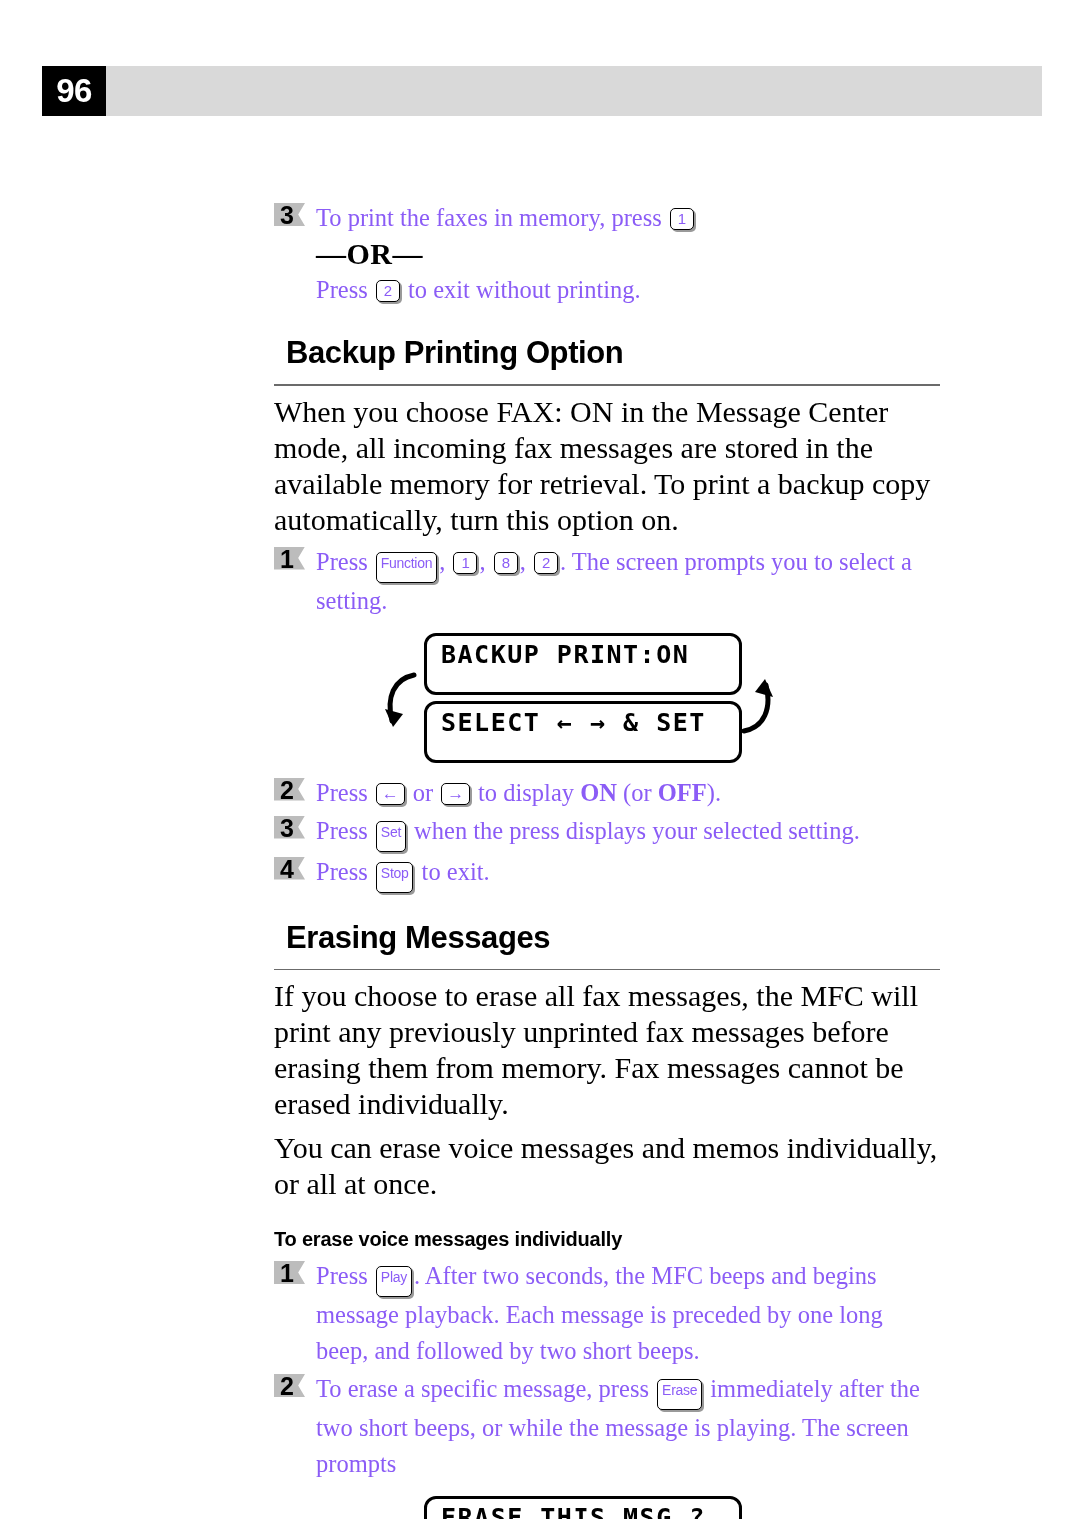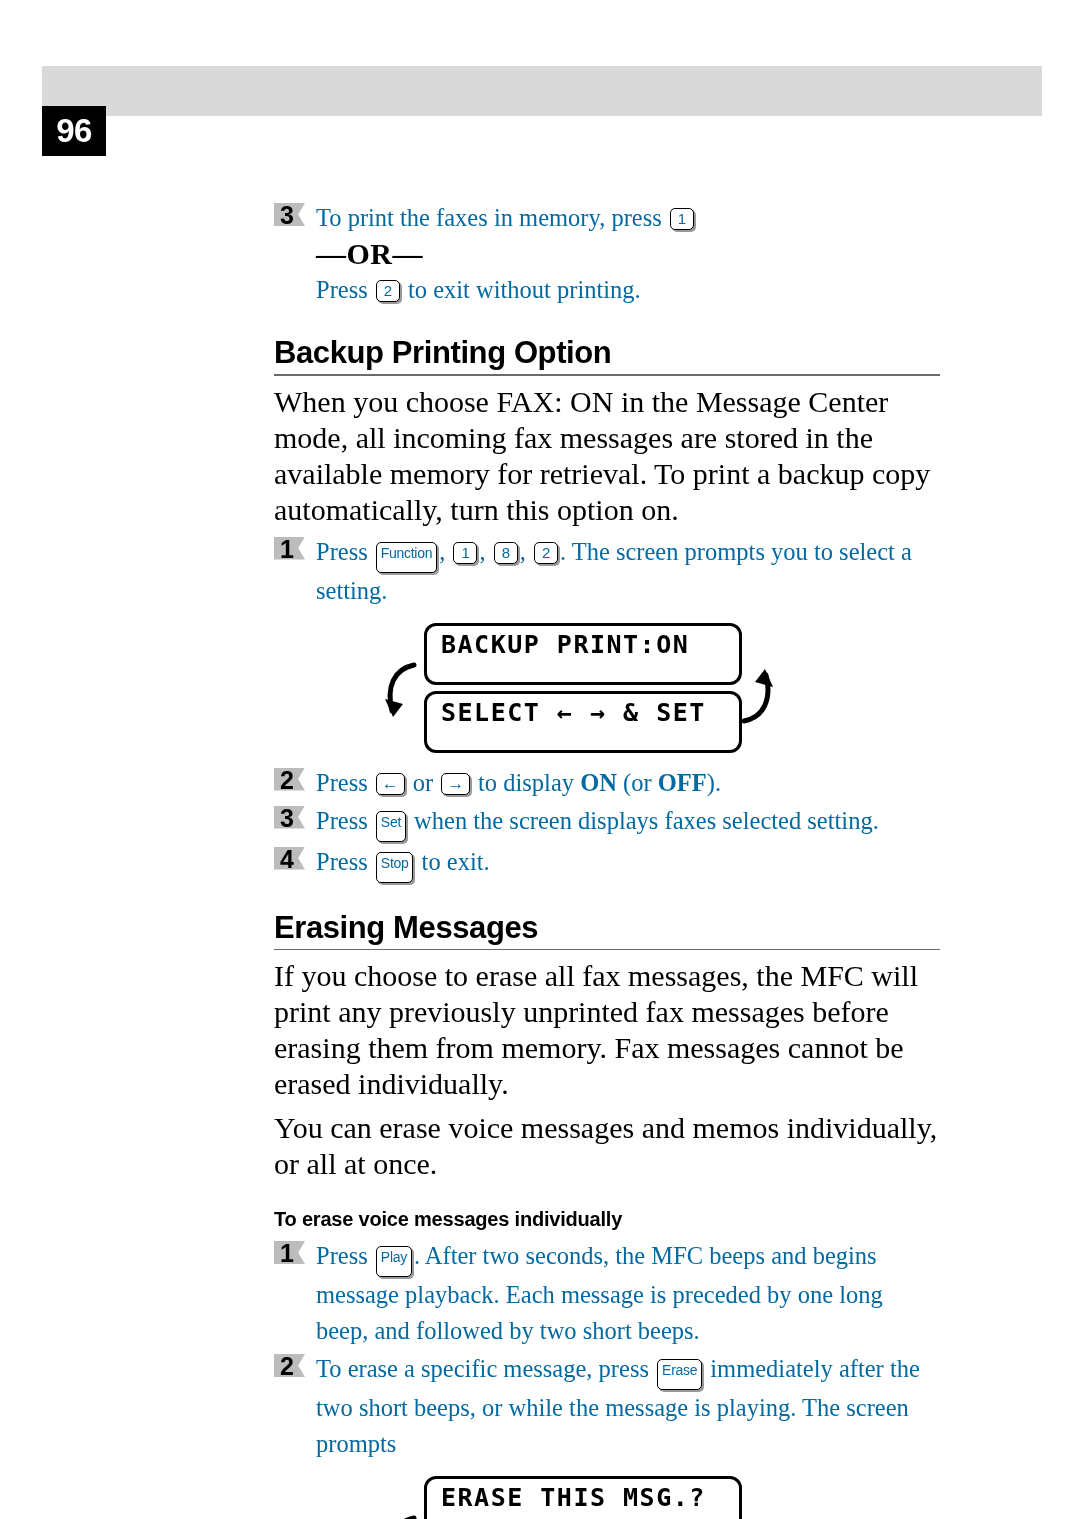--- a/index.html
+++ b/index.html
@@ -39,21 +39,20 @@
     width: 64px;
     height: 50px;
     background: #000000;
     color: #ffffff;
     font-family: "Liberation Sans", sans-serif;
     font-weight: bold;
     font-size: 33px;
     line-height: 50px;
     text-align: center;
     letter-spacing: -0.5px;
-    margin-top: 40px;
   }
   .chapter-title {
     position: absolute;
     left: 98px;
     top: 0;
     height: 50px;
     line-height: 51px;
     font-family: "Liberation Serif", serif;
     font-size: 21px;
     letter-spacing: 6.0px;
@@ -99,21 +98,21 @@
     font-family: "Liberation Sans", sans-serif;
     font-weight: bold;
     font-size: 25px;
     line-height: 30px;
     color: #000;
   }
   .body-text {
     font-family: "Liberation Serif", serif;
     font-size: 24.5px;
     line-height: 36px;
-    color: #0369a1;
+    color: #8b5cf6;
   }
   .para {
     font-family: "Liberation Serif", serif;
     font-size: 30px;
     line-height: 36px;
     margin: 0;
   }
   .or-line {
     font-family: "Liberation Serif", serif;
     font-weight: bold;
@@ -121,21 +120,21 @@
     line-height: 36px;
     letter-spacing: 0.5px;
   }
 
   
   .section-head {
     margin-top: 26px;
     margin-bottom: 8px;
   }
   .section-head h2 {
-    margin: 0;
+    margin: 12px;
     font-family: "Liberation Sans", sans-serif;
     font-weight: bold;
     font-size: 31px;
     line-height: 38px;
     letter-spacing: -0.4px;
   }
   .section-rule {
     width: 100%;
     height: 1.5px;
     background: #6b6b6b;
@@ -304,21 +303,21 @@
   </div>
 
   <div class="step">
     <div class="step-marker">
       <div class="flag"></div>
       <div class="num">3</div>
     </div>
     <div class="body-text">
       <span>Press</span>
       <span class="key">Set</span>
-      <span>when the screen displays faxes selected setting.</span>
+      <span>when the press displays your selected setting.</span>
     </div>
   </div>
 
   <div class="step">
     <div class="step-marker">
       <div class="flag"></div>
       <div class="num">4</div>
     </div>
     <div class="body-text">
       <span>Press</span>

